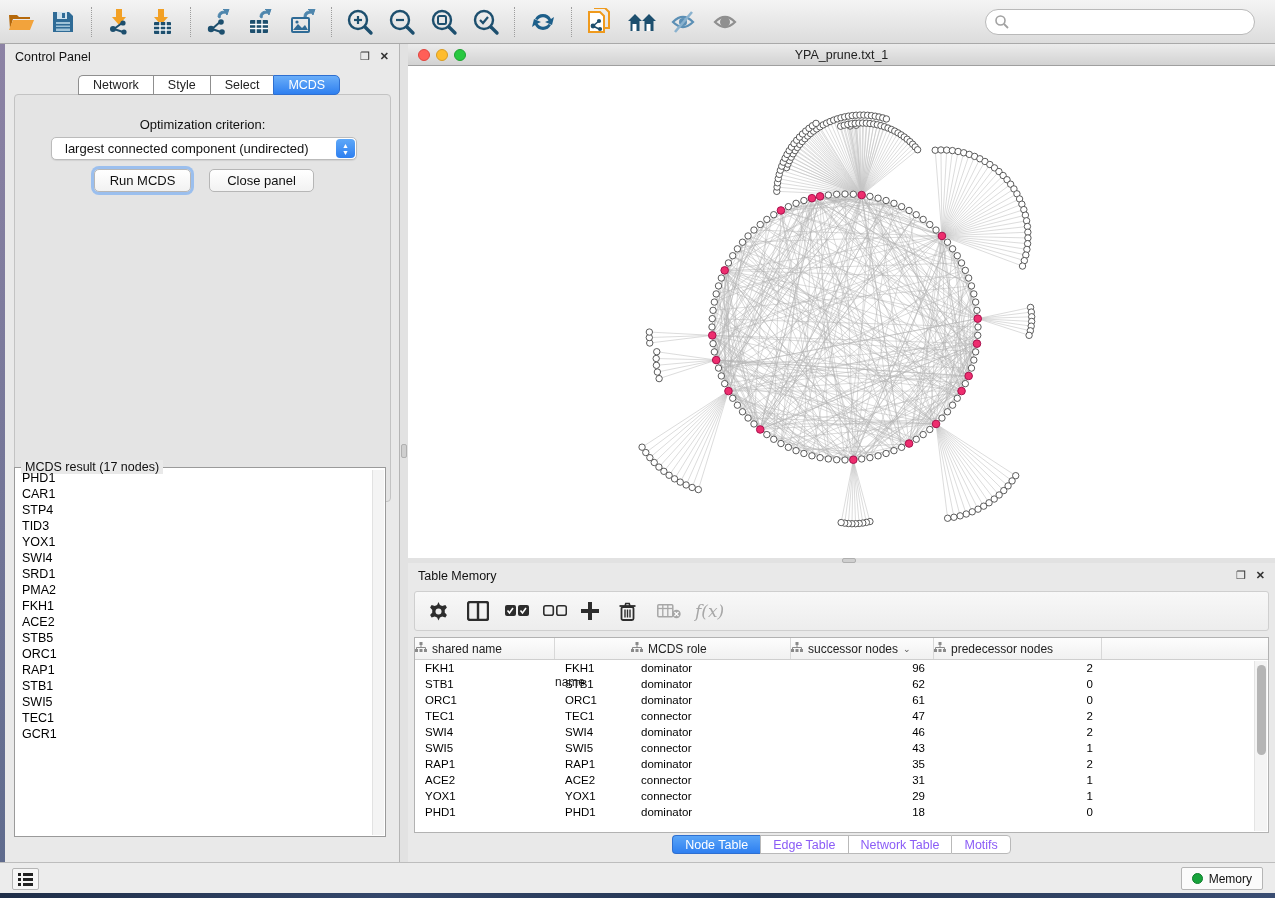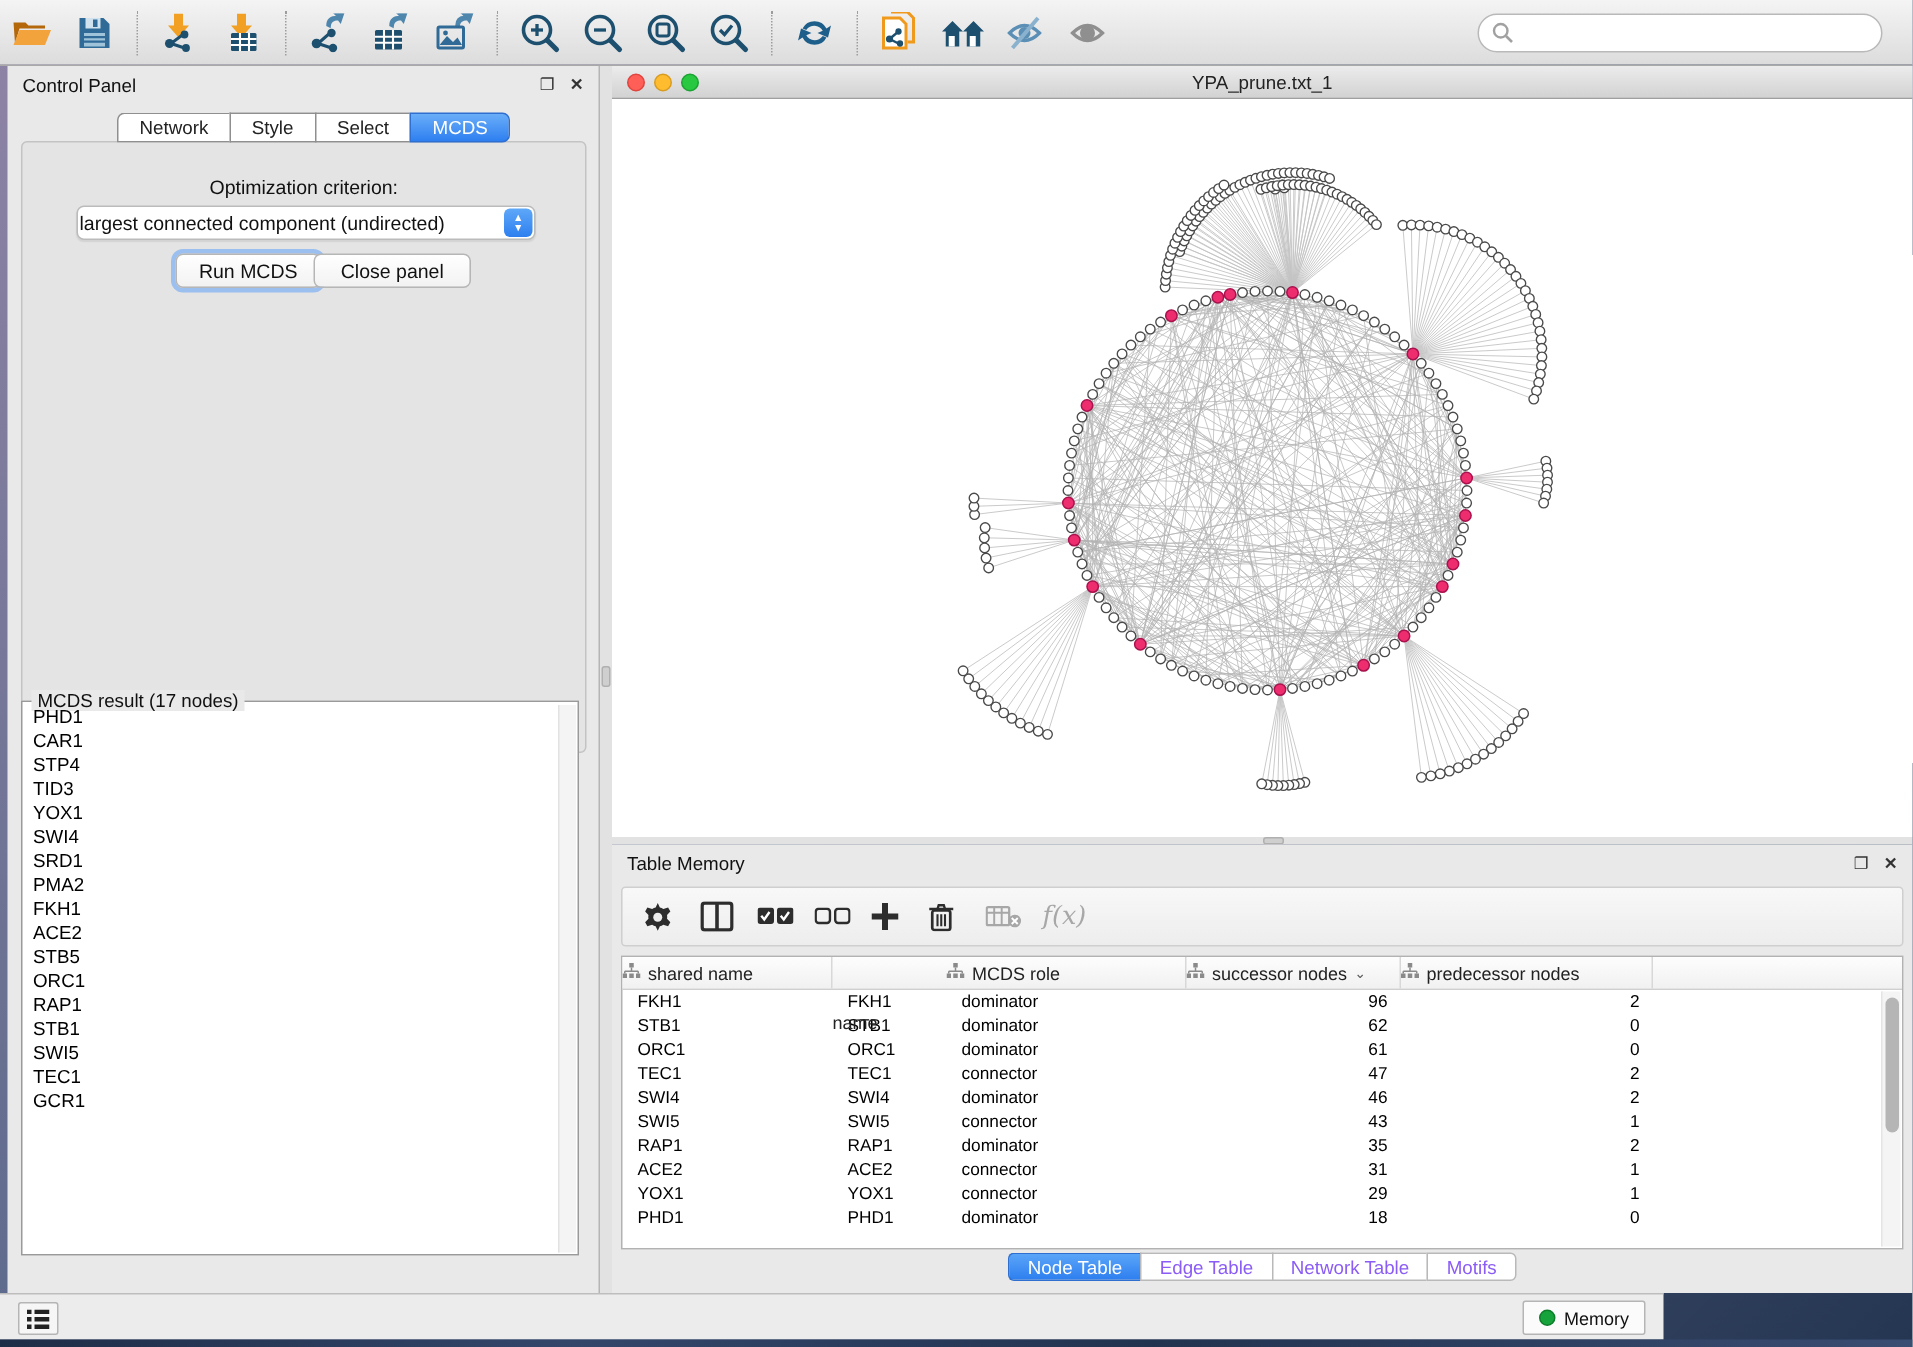--- a/index.html
+++ b/index.html
@@ -19,24 +19,24 @@
   .panel-head { height:25px; display:flex; align-items:center; font-size:12.5px; color:#111; padding:0 10px; }
   .panel-head .spacer { flex:1; }
   .win-glyph { font-size:11px; color:#333; margin-left:10px; cursor:default; }
   #cp-tabs { position:absolute; left:73px; top:31px; display:flex; z-index:3; }
   .cp-tab { height:20px; padding:0 14px; font-size:12.5px; background:#fff; border:1px solid #8f8f8f; border-right:none; display:flex; align-items:center; color:#222; }
   .cp-tab:first-child { border-radius:5px 0 0 0; }
   .cp-tab:last-child { border-right:1px solid #8f8f8f; border-radius:0 5px 5px 0; }
   .cp-tab.selected { background:linear-gradient(#6aaef9,#2e7ff0); color:#fff; border-color:#2e6fd0; }
   #cp-content { position:absolute; left:9px; top:50px; width:377px; height:408px; background:#e4e4e4; border:1px solid #c3c3c3; border-radius:4px; }
   #opt-label { position:absolute; left:0; top:22px; width:100%; text-align:center; font-size:13px; color:#111; }
-  #opt-select { position:absolute; left:36px; top:42px; width:306px; height:23px; background:#fff; border:1px solid #bbb; border-radius:5px; display:flex; align-items:center; font-size:13px; padding-left:1px; color:#111; box-shadow:0 1px 1px rgba(0,0,0,.08); }
+  #opt-select { position:absolute; left:36px; top:42px; width:306px; height:23px; background:#fff; border:1px solid #bbb; border-radius:5px; display:flex; align-items:center; font-size:13px; padding-left:13px; color:#111; box-shadow:0 1px 1px rgba(0,0,0,.08); }
   #opt-stepper { position:absolute; right:1px; top:1px; width:19px; height:19px; background:linear-gradient(#5ea8f8,#2e7ff0); border-radius:4px; display:flex; flex-direction:column; align-items:center; justify-content:center; color:#fff; font-size:7px; line-height:7px; }
   .cp-btn { position:absolute; top:74px; height:23px; background:linear-gradient(#ffffff,#f2f2f2); border:1px solid #b6b6b6; border-radius:5px; font-size:13px; display:flex; align-items:center; justify-content:center; color:#111; }
-  #run-btn { left:102px; width:97px; box-shadow:0 0 0 3px rgba(95,160,245,.55); }
+  #run-btn { left:79px; width:97px; box-shadow:0 0 0 3px rgba(95,160,245,.55); }
   #close-btn { left:194px; width:105px; }
   #mcds-fieldset { position:absolute; left:9px; top:423px; width:372px; height:370px; border:1px solid #9a9a9a; background:#fff; }
   #mcds-legend { position:absolute; left:6px; top:-8px; background:#e9e9e9; padding:0 4px; font-size:12.5px; color:#111; }
   #mcds-list { position:absolute; left:1px; top:2px; right:13px; bottom:1px; overflow:hidden; font-size:12.5px; color:#000; }
   #mcds-list div { height:16px; line-height:16px; padding-left:6px; }
   #mcds-scroll { position:absolute; right:1px; top:2px; width:12px; bottom:1px; background:#f4f4f4; border-left:1px solid #e2e2e2; }
 
   
   #v-split { left:400px; top:44px; width:8px; height:818px; background:#e2e2e2; }
   #v-grip { position:absolute; left:1px; top:400px; width:6px; height:14px; background:#cfcfcf; border:1px solid #b0b0b0; border-radius:2px; }
@@ -68,21 +68,21 @@
   .td.txt { padding-left:10px; }
   #tbl-scroll { position:absolute; right:1px; top:23px; width:13px; bottom:1px; background:#f4f4f4; border-left:1px solid #e4e4e4; }
   #tbl-thumb { position:absolute; left:2px; top:4px; width:9px; height:90px; background:#b5b5b5; border-radius:5px; }
   #tp-tabs { position:absolute; left:0; top:272px; width:100%; display:flex; justify-content:center; }
   .tp-tab { height:19px; padding:0 12px; background:#fff; border:1px solid #b9b9b9; border-right:none; font-size:12.5px; color:#8b5cf6; display:flex; align-items:center; }
   .tp-tab:first-child { border-radius:4px 0 0 4px; }
   .tp-tab:last-child { border-right:1px solid #b9b9b9; border-radius:0 4px 4px 0; }
   .tp-tab.selected { background:linear-gradient(#5aa5f8,#2e7ff0); color:#fff; border-color:#2e6fd0; }
 
   
-  #status-bar { left:0; top:862px; width:1109px; height:31px; background:#ececec; border-top:1px solid #bdbdbd; }
+  #status-bar { left:0; top:862px; width:1275px; height:31px; background:#ececec; border-top:1px solid #bdbdbd; }
   #menu-btn { position:absolute; left:12px; top:5px; width:27px; height:22px; background:#f6f6f6; border:1px solid #b5b5b5; border-radius:2px; display:flex; align-items:center; justify-content:center; }
   #memory-btn { position:absolute; right:12px; top:4px; height:23px; padding:0 10px; background:#fbfbfb; border:1px solid #b5b5b5; border-radius:2px; display:flex; align-items:center; gap:6px; font-size:12px; color:#111; }
   #memory-dot { width:11px; height:11px; border-radius:50%; background:#17a33c; border:1px solid #0d7d2b; }
   #desktop-bottom { left:0; top:893px; width:1275px; height:5px; background:linear-gradient(90deg,#1e2d47,#34476b 30%,#22334f 60%,#3a4d72); }
 </style>
 </head>
 <body>
 
 <div class="abs" id="toolbar">
   <span class="tb-icon">

